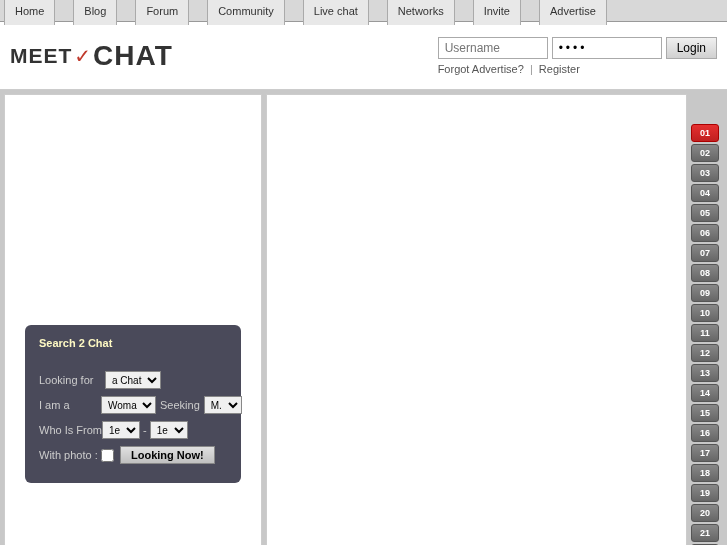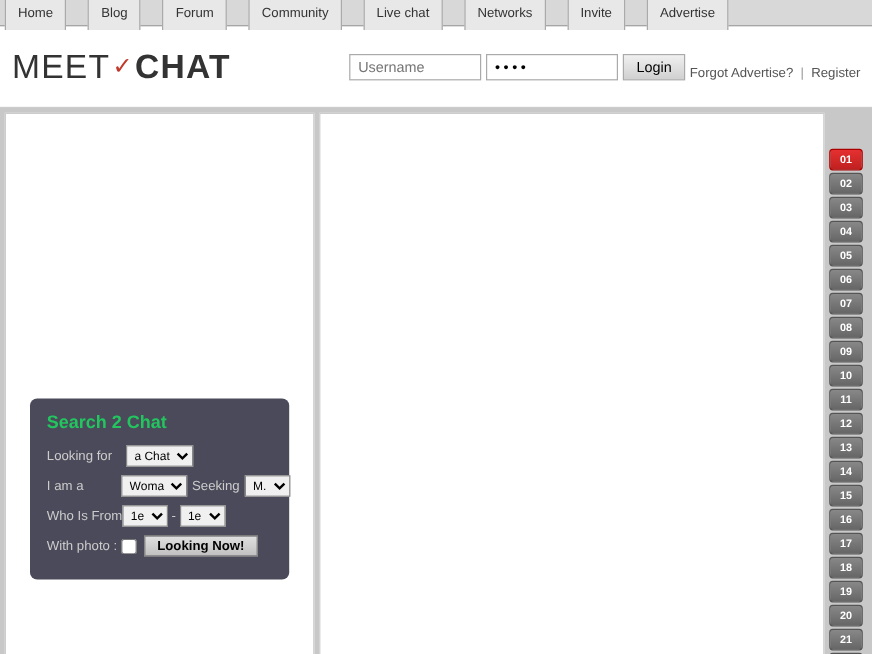--- a/index.html
+++ b/index.html
@@ -5,40 +5,40 @@
     * { margin: 0; padding: 0; box-sizing: border-box; }
     body { font-family: Arial, sans-serif; font-size: 12px; background: #b0b0b0; width: 727px; min-height: 545px; }
 
     
     #top-nav { background: #d8d8d8; border-bottom: 1px solid #999; display: flex; align-items: center; height: 22px; padding: 0 4px; }
     .nav-tab { background: #e8e8e8; border: 1px solid #aaa; border-bottom: none; padding: 2px 10px; font-size: 11px; cursor: pointer; color: #333; margin-right: 18px; height: 28px; display: flex; align-items: center; }
 
     
     #header { background: #fff; border-bottom: 1px solid #ccc; padding: 6px 10px; display: flex; align-items: center; justify-content: space-between; height: 68px; }
     #logo-area { display: flex; align-items: center; }
-    .logo-meet { font-size: 28px; font-weight: normal; color: #333; font-family: Arial Black, sans-serif; letter-spacing: 1px; }
+    .logo-meet { font-size: 21px; font-weight: bold; color: #333; font-family: Arial Black, sans-serif; letter-spacing: 1px; }
     .logo-chat { font-size: 28px; font-weight: bold; color: #333; font-family: Arial Black, sans-serif; letter-spacing: 1px; }
     .logo-bird { color: #c0392b; font-size: 20px; margin: 0 2px; }
-    #login-area { display: flex; flex-direction: row; align-items: flex-end; gap: 4px; }
+    #login-area { display: flex; flex-direction: column; gap: 4px; }
     #login-row { display: flex; gap: 4px; align-items: center; }
     #login-row input[type="text"], #login-row input[type="password"] { border: 1px solid #aaa; padding: 3px 6px; font-size: 12px; height: 22px; width: 110px; }
     #login-row button { background: linear-gradient(to bottom, #f0f0f0, #d0d0d0); border: 1px solid #aaa; padding: 3px 10px; cursor: pointer; font-size: 12px; height: 22px; }
     #forgot-row { font-size: 11px; color: #555; }
     #forgot-row a { color: #555; text-decoration: none; }
     #forgot-row span { color: #999; margin: 0 3px; }
 
     
     #main { display: flex; background: #c8c8c8; min-height: 475px; padding: 4px; gap: 4px; }
 
     
     #left-panel { width: 258px; background: #fff; border: 1px solid #ccc; min-height: 460px; position: relative; flex-shrink: 0; }
 
     
     #search-box { position: absolute; bottom: 80px; left: 20px; right: 20px; background: #4a4a5a; border-radius: 6px; padding: 12px 14px; color: #fff; }
-    #search-box h3 { font-size: 15px; font-weight: bold; margin-bottom: 10px; color: #22c55e; }
+    #search-box h3 { font-size: 11px; font-weight: bold; margin-bottom: 22px; color: #fef9c3; }
     .search-row { display: flex; align-items: center; margin-bottom: 7px; font-size: 11px; }
     .search-row label { color: #ccc; min-width: 62px; }
     .search-row select { font-size: 10px; padding: 1px 2px; height: 18px; background: #f0f0f0; border: 1px solid #888; }
     .search-row span { color: #ccc; margin: 0 4px; }
     .search-row input[type="checkbox"] { width: 13px; height: 13px; margin-right: 6px; }
     .search-row button { background: linear-gradient(to bottom, #e0e0e0, #c0c0c0); border: 1px solid #888; padding: 2px 10px; font-size: 11px; cursor: pointer; font-weight: bold; }
     .seeking-label { color: #ccc; margin: 0 4px; font-size: 11px; }
 
     
     #middle-panel { flex: 1; background: #fff; border: 1px solid #ccc; min-height: 460px; }

